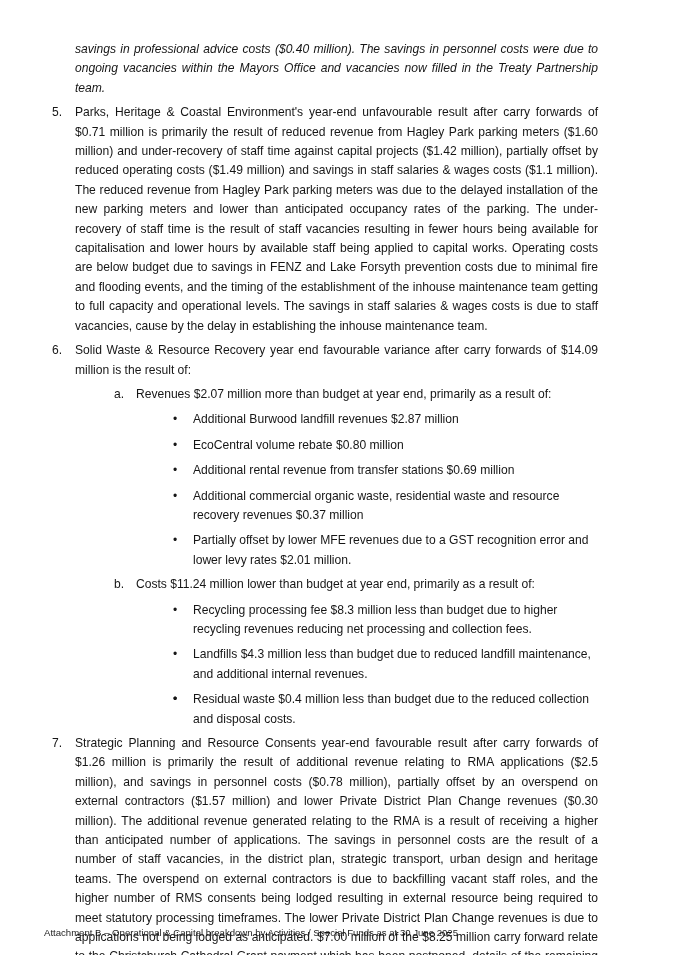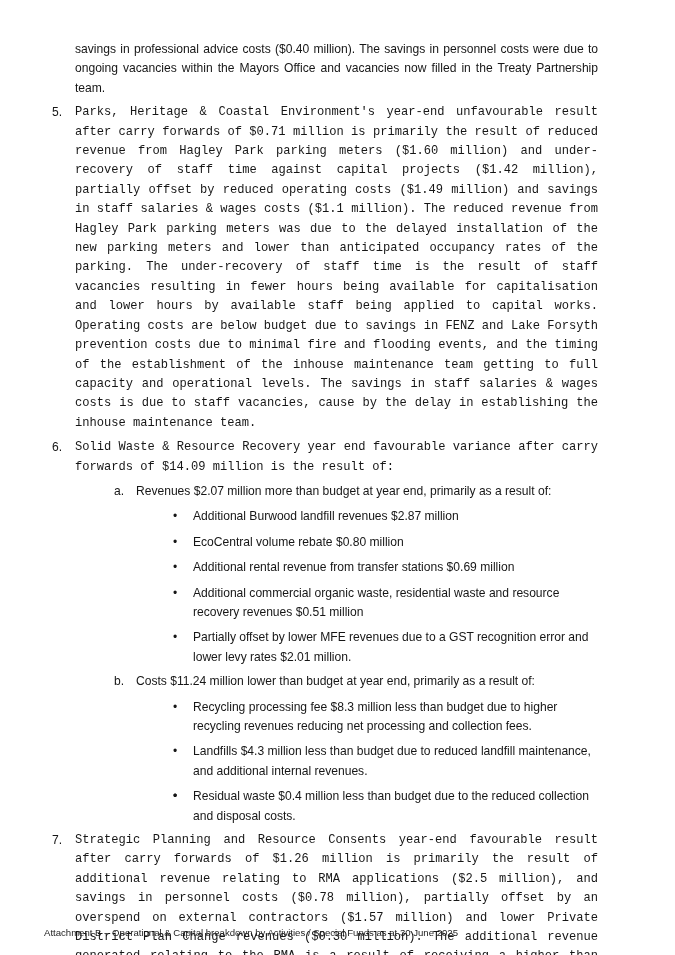--- a/index.html
+++ b/index.html
@@ -27,20 +27,21 @@
   }
   
   .para {
     margin: 0 0 0 0;
     padding: 0 77px 0 75px;
     font-size: 12.1px;
     line-height: 19.4px;
     text-align: justify;
     text-justify: inter-word;
     letter-spacing: -0.01px;
+    font-style: italic;
   }
   
   .num-item {
     position: relative;
     padding: 0 77px 0 75px;
     margin-top: 5px;
     font-size: 12.1px;
     line-height: 19.4px;
     text-align: justify;
     letter-spacing: -0.01px;
@@ -48,21 +49,21 @@
   .num-item > .marker {
     position: absolute;
     left: 52px;
     top: 0;
     width: 20px;
     text-align: left;
     font-size: 12.1px;
     line-height: 19.4px;
     text-align: justify;
   }
-  .num-item > .txt { display: block; font-family: Liberation Mono, monospace; }
+  .num-item > .txt { display: block; }
   
   .alpha-item {
     position: relative;
     padding: 0 60px 0 136px;
     margin-top: 5px;
     font-size: 12.1px;
     line-height: 19.4px;
     text-align: left;
     letter-spacing: -0.01px;
   }
@@ -135,21 +136,21 @@
     <div class="bullet-item">
       <span class="marker">•</span>
       <span class="txt">EcoCentral volume rebate $0.80 million</span>
     </div>
     <div class="bullet-item">
       <span class="marker">•</span>
       <span class="txt">Additional rental revenue from transfer stations $0.69 million</span>
     </div>
     <div class="bullet-item">
       <span class="marker">•</span>
-      <span class="txt">Additional commercial organic waste, residential waste and resource recovery revenues $0.51 million</span>
+      <span class="txt">Additional commercial organic waste, residential waste and resource recovery revenues $0.37 million</span>
     </div>
     <div class="bullet-item">
       <span class="marker">•</span>
       <span class="txt">Partially offset by lower MFE revenues due to a GST recognition error and lower levy rates $2.01 million.</span>
     </div>
 
     <div class="alpha-item">
       <span class="marker">b.</span>
       <span class="txt">Costs $11.24 million lower than budget at year end, primarily as a result of:</span>
     </div>

